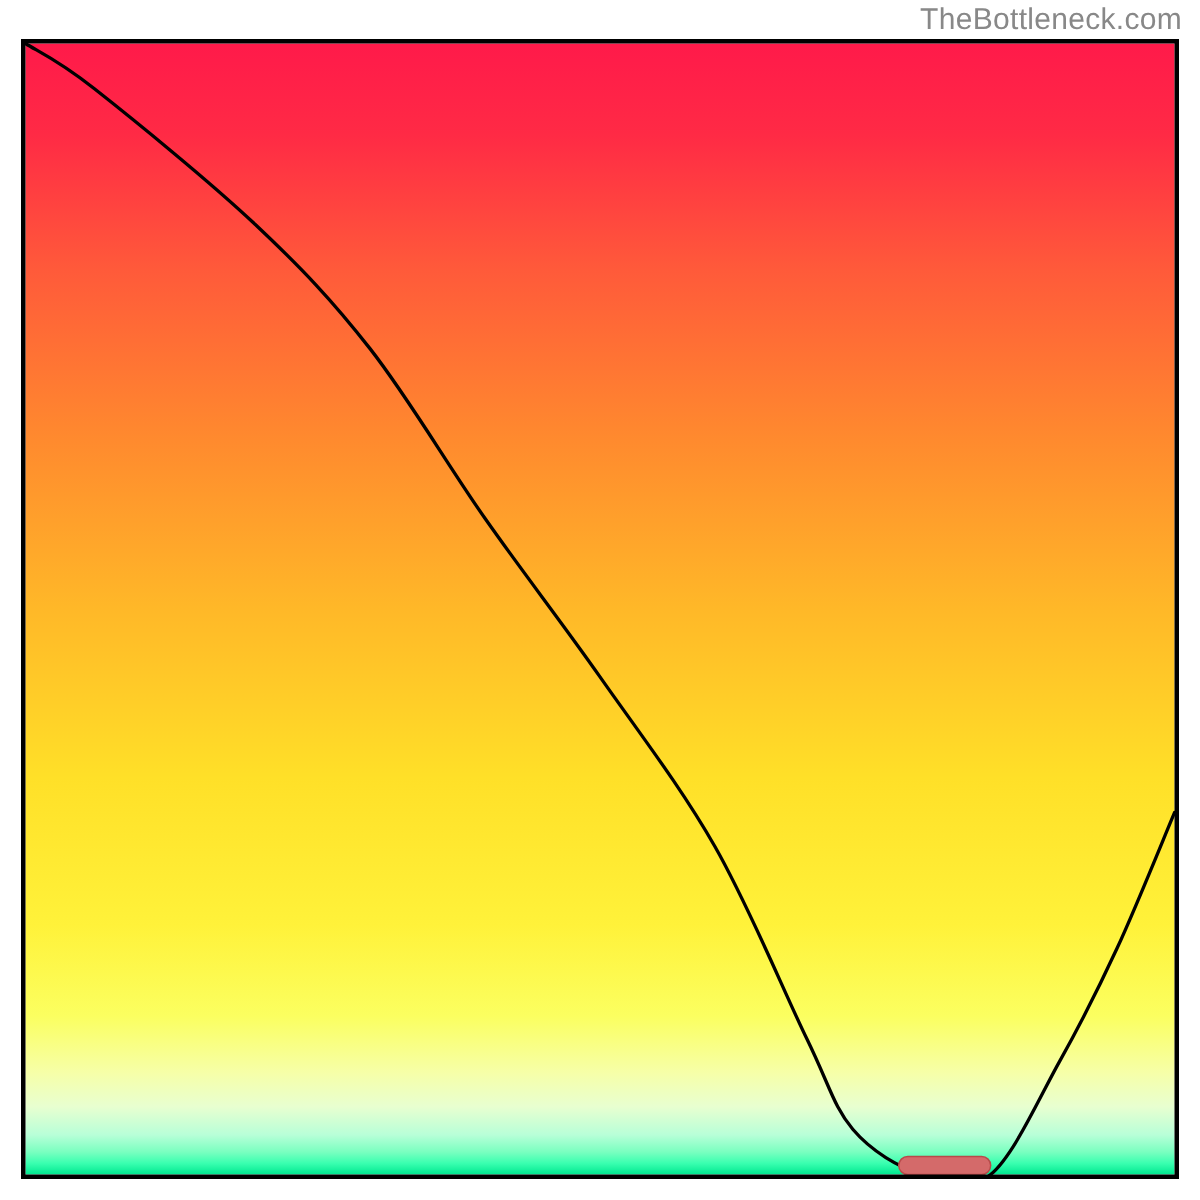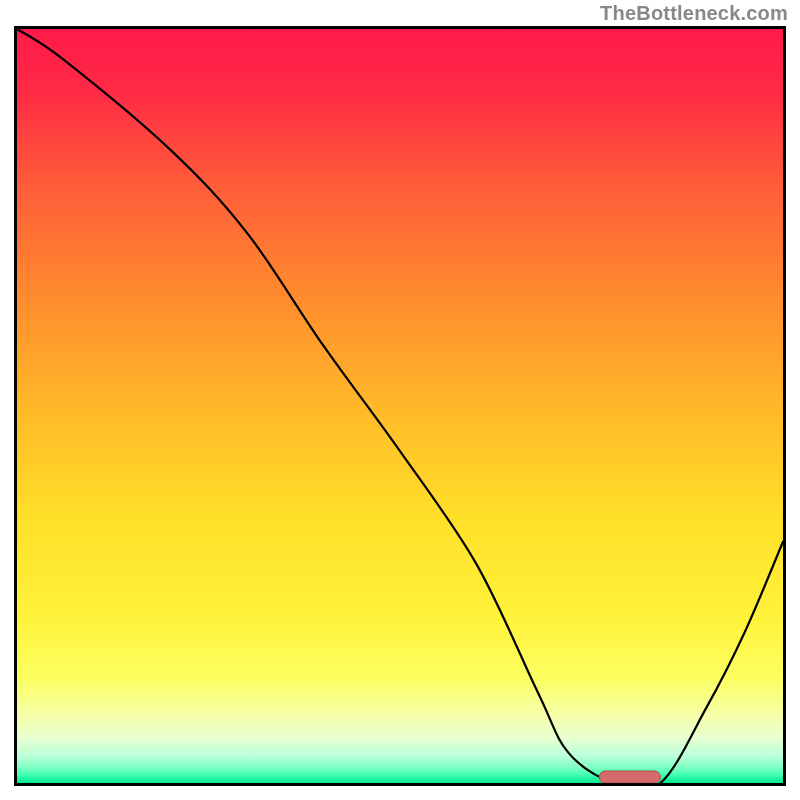--- a/index.html
+++ b/index.html
@@ -3,21 +3,21 @@
 <meta charset="utf-8">
 <style>
   * { margin: 0; padding: 0; box-sizing: border-box; }
   html, body { width: 800px; height: 800px; overflow: hidden; background: #fff; }
   .watermark {
     position: absolute;
     top: 2px;
     right: 12px;
     font-family: Arial, Helvetica, sans-serif;
     font-size: 20px;
-    font-weight: bold;
+    font-weight: normal;
     color: #888888;
     letter-spacing: 0.2px;
     z-index: 10;
   }
   .chart-wrap {
     position: absolute;
     left: 14px;
     top: 26px;
     width: 772px;
     height: 760px;

